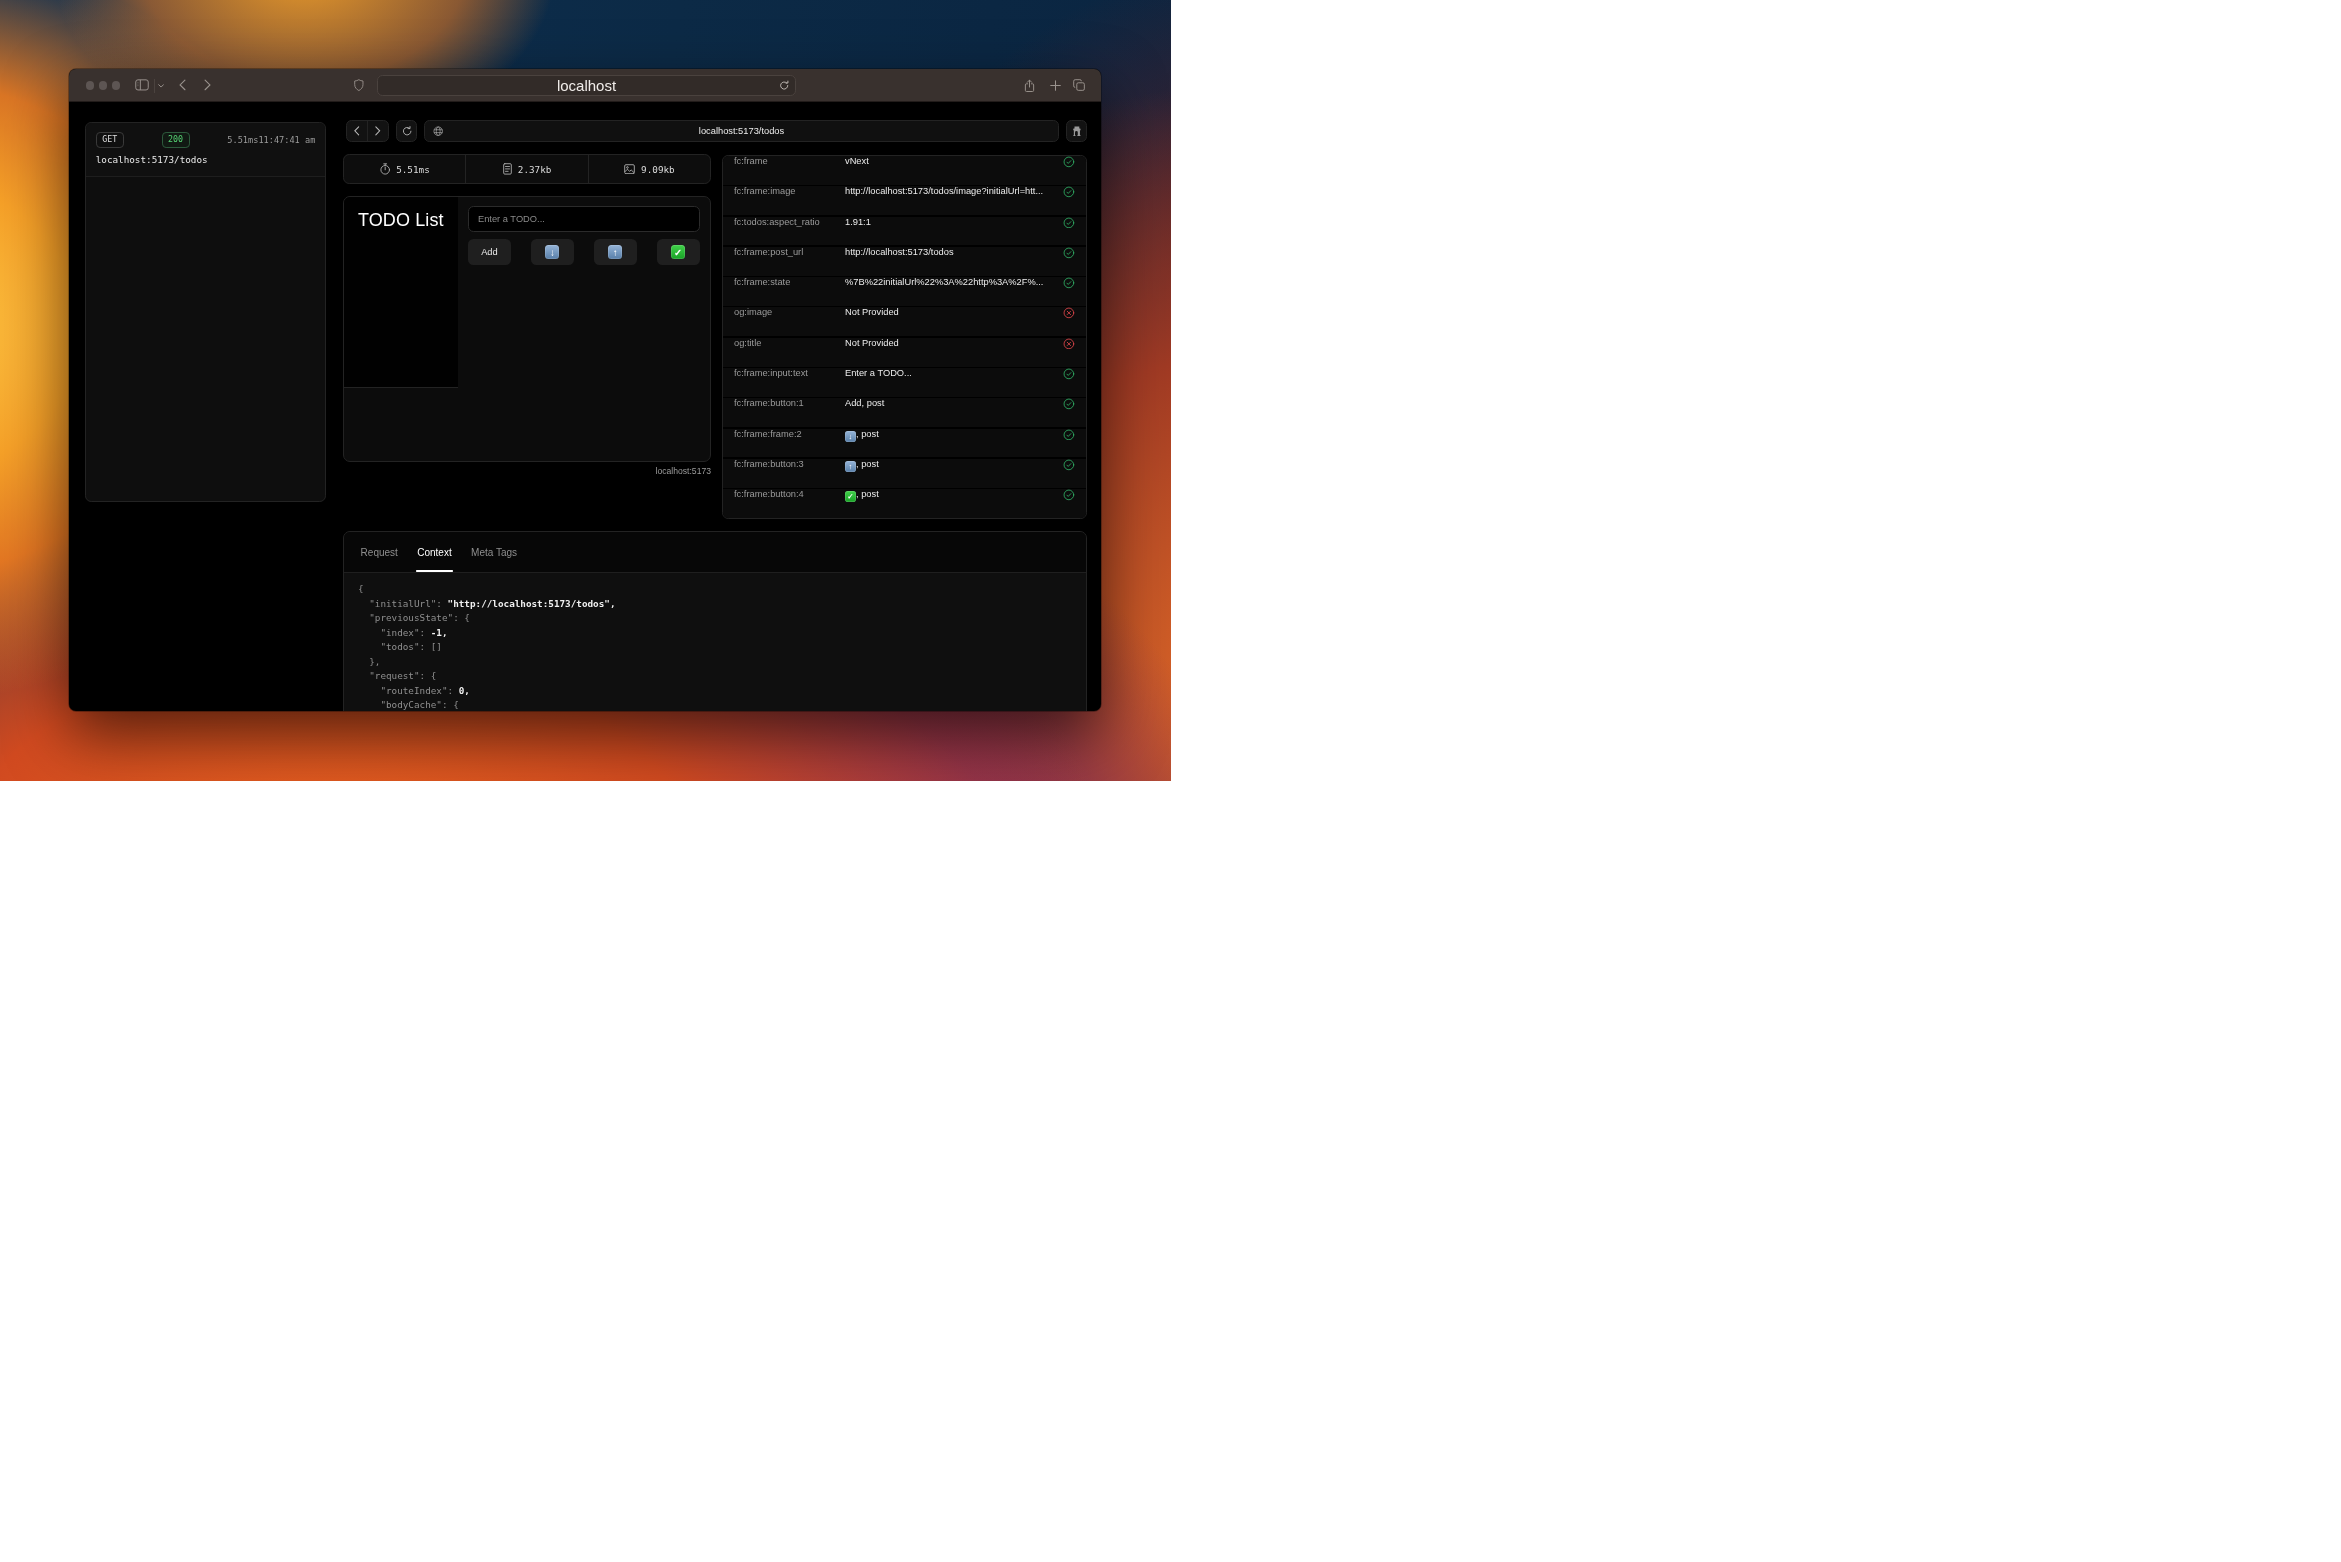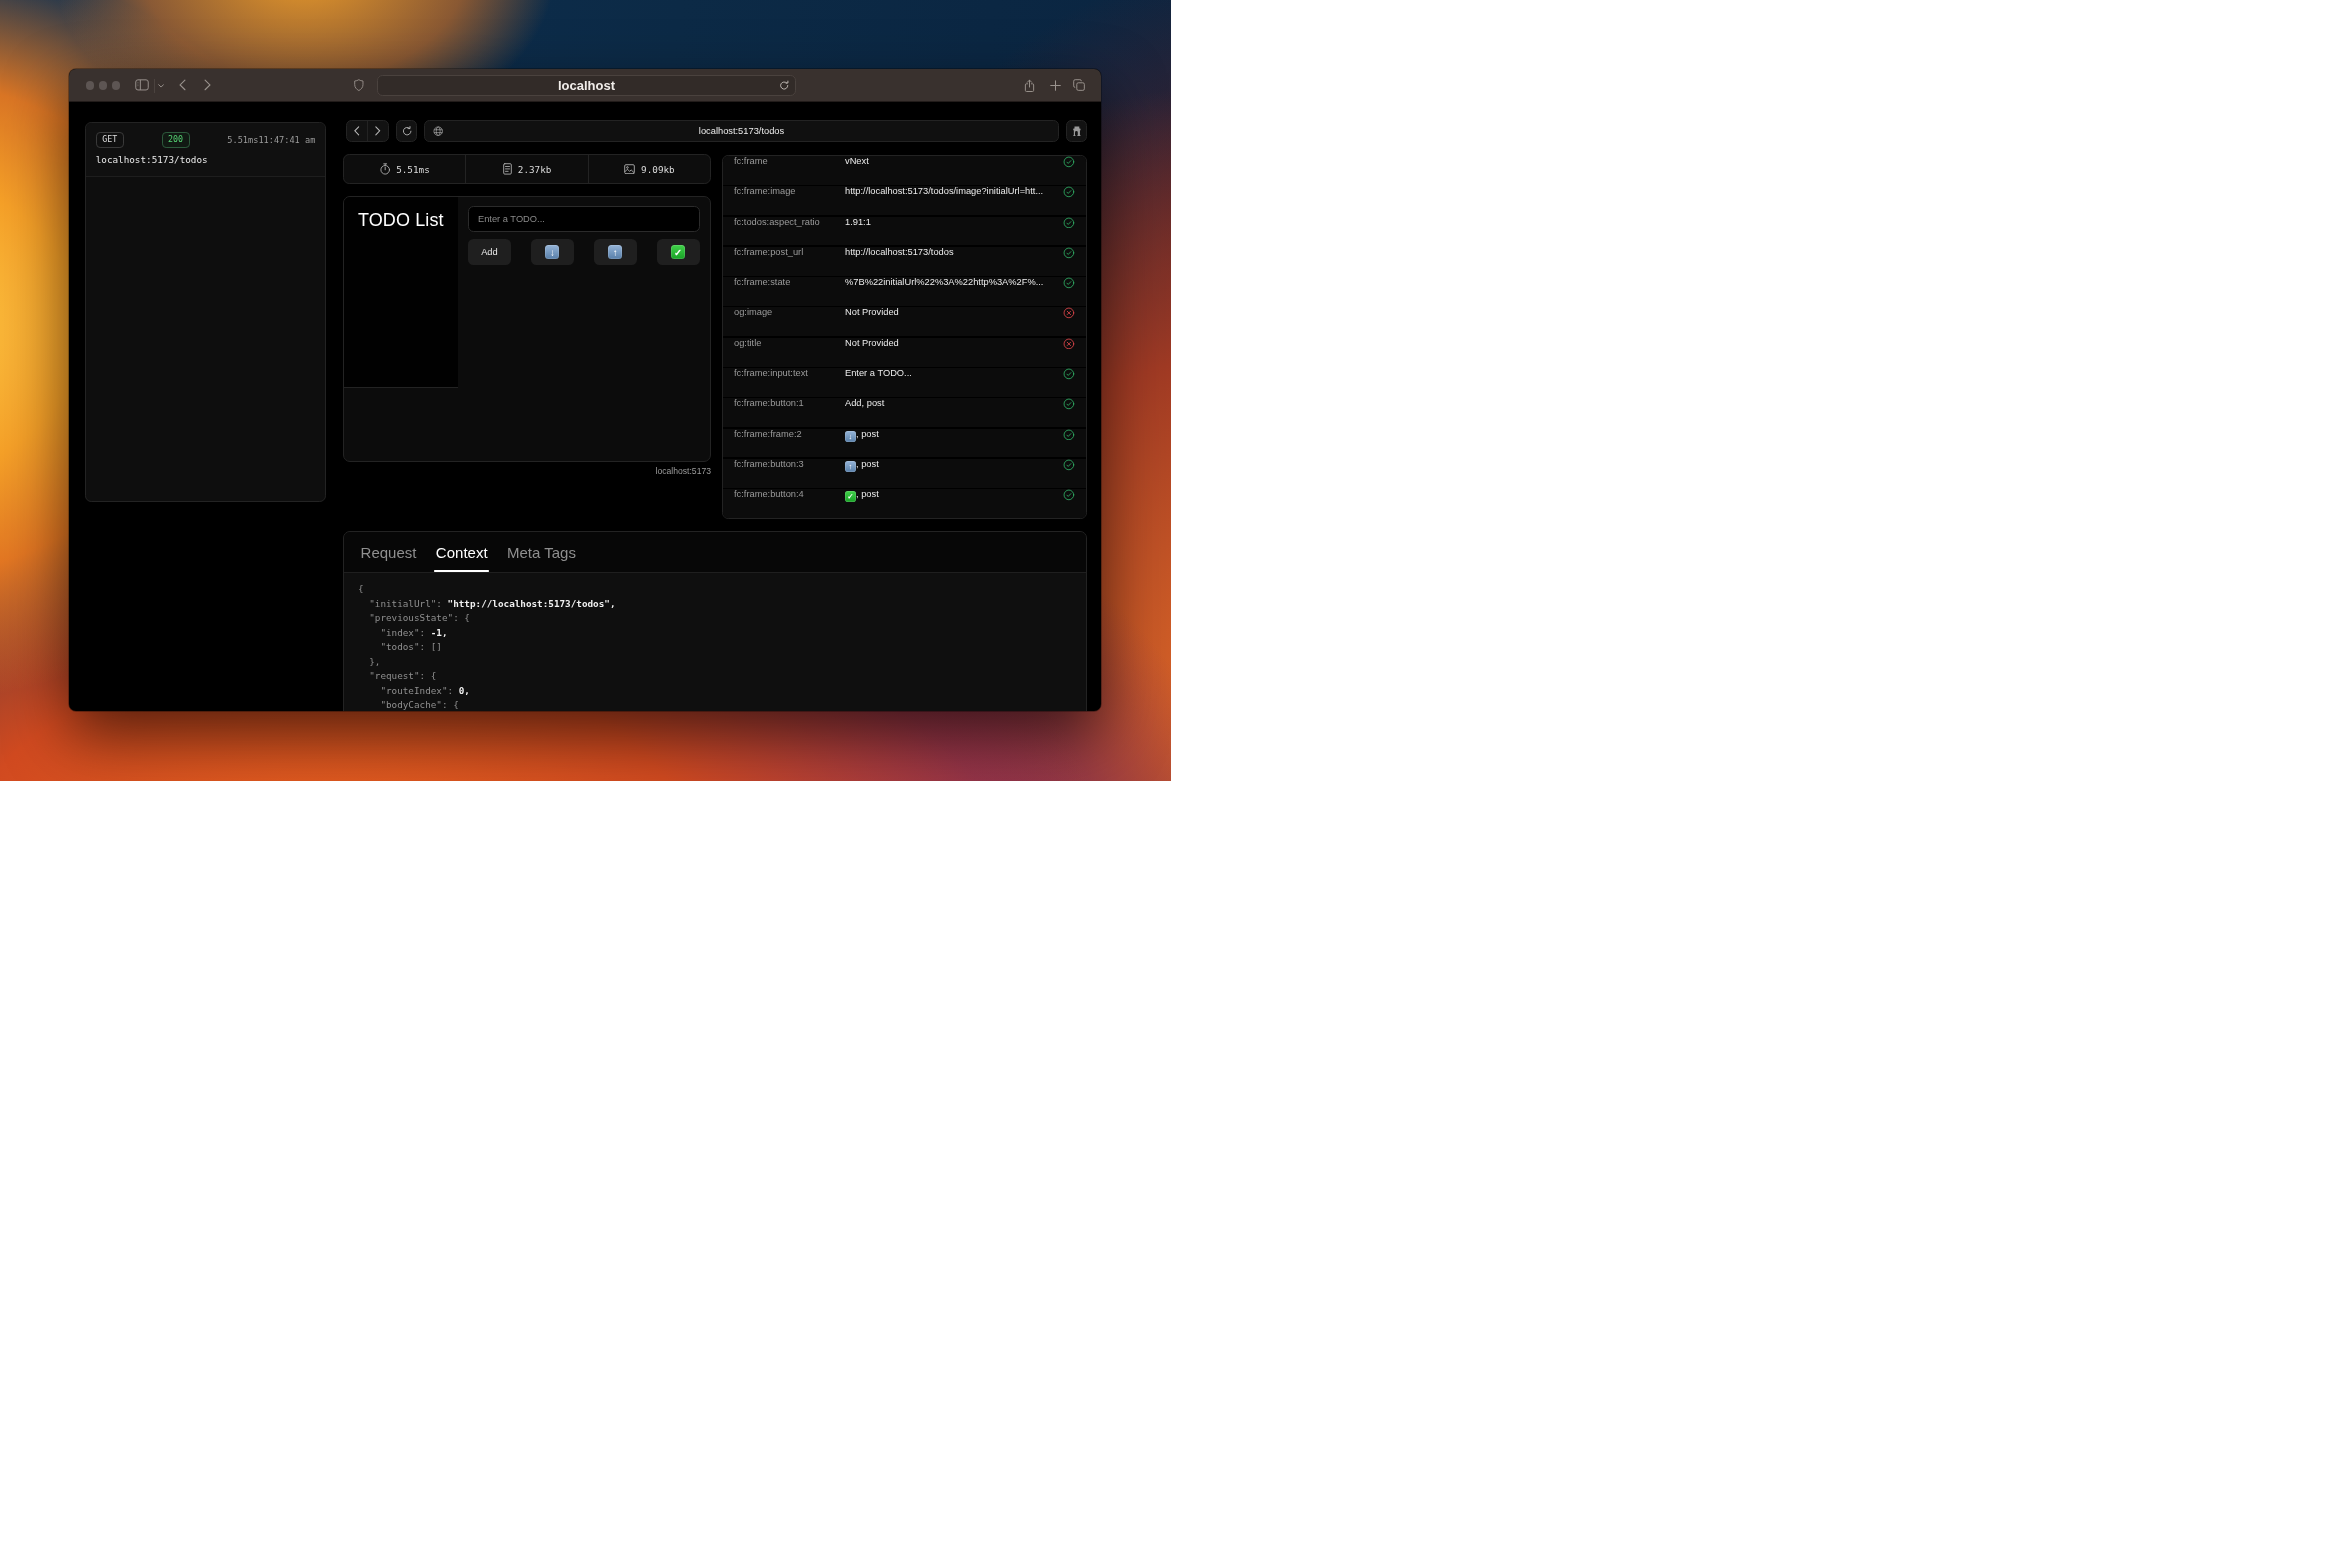--- a/index.html
+++ b/index.html
@@ -15,21 +15,21 @@
       radial-gradient(588px 449px at 112% 34%, #5c1e24 0%, rgba(70,25,40,0) 70%),
       linear-gradient(100deg, #0d3052 0%, #0c2a46 52%, #0a2440 100%);}
   .window{position:absolute;left:69px;top:69px;width:1032px;height:642px;border-radius:7px;background:#000;overflow:hidden;box-shadow:0 24px 62px rgba(0,0,0,.6),0 0 0 0.7px rgba(0,0,0,.4);}
   
   .toolbar{position:absolute;left:0;top:0;right:0;height:33px;background:#39312e;border-bottom:0.7px solid #221c1a;}
   .tl{position:absolute;top:12.4px;width:8.3px;height:8.3px;border-radius:50%;background:#5d5553;}
   .tbicon{position:absolute;color:#9a938e;display:flex;align-items:center;justify-content:center;}
   .tbicon svg{display:block;}
   .tb-sep{position:absolute;left:85px;top:9.7px;width:0.7px;height:14px;background:#4b433f;}
   .url-field{position:absolute;left:308px;top:6.2px;width:419px;height:21px;background:#322b28;border:0.7px solid #4a423e;border-radius:5.5px;display:flex;align-items:center;justify-content:center;}
-  .url-text{font-size:13px;color:#f1edea;font-weight:bold;}
+  .url-text{font-size:15px;color:#f1edea;}
   .reload-btn{position:absolute;right:5.5px;top:4.1px;color:#c8c1bc;}
   
   .left-panel{position:absolute;left:16px;top:53px;width:241px;height:380px;border:0.7px solid #232323;border-radius:6.2px;background:#0e0e0e;overflow:hidden;}
   .request-entry{padding:9px 9.7px 0 9.7px;height:54px;border-bottom:0.7px solid #1e1e1e;background:#101010;cursor:default;}
   .req-line1{display:flex;align-items:center;gap:6.2px;justify-content:space-between;}
   .badge{font-family:"DejaVu Sans Mono",monospace;font-size:8.3px;padding:1.4px 5.5px;border-radius:4.1px;line-height:11px;}
   .badge.method{border:0.7px solid #3a3a3a;color:#dedede;}
   .badge.status{border:0.7px solid #2d5a3c;background:rgba(46,160,67,.07);color:#56d374;}
   .req-meta{font-family:"DejaVu Sans Mono",monospace;font-size:8.6px;color:#9b9b9b;}
   .req-meta-wrap{display:flex;}
@@ -62,21 +62,21 @@
   .meta-table{position:absolute;left:653px;top:86px;width:365px;height:364px;border:0.7px solid #232323;border-radius:6.2px;background:#000;overflow:hidden;display:flex;flex-direction:column;gap:1.4px;}
   .trow{flex:1;background:#0c0c0c;display:flex;padding:0 11px;min-height:0;}
   .tkey{width:111px;flex:none;color:#9b9b9b;font-size:9.3px;}
   .tval{flex:1;color:#ececec;font-size:9.3px;white-space:nowrap;overflow:hidden;}
   .tstatus{flex:none;margin-left:7px;display:flex;}
   .tstatus.valid{color:#32b568;}
   .tstatus.invalid{color:#e5484d;}
   
   .bottom-panel{position:absolute;left:274px;top:462px;width:744px;height:290px;border:0.7px solid #232323;border-radius:7px;background:#0f0f0f;overflow:hidden;}
   .tabs-header{height:41px;background:#070707;border-bottom:0.7px solid #1f1f1f;display:flex;align-items:stretch;padding:0 16.6px;gap:19.4px;}
-  .tab{display:flex;align-items:center;font-size:15px;color:#8f8f8f;position:relative;cursor:pointer;}
+  .tab{display:flex;align-items:center;font-size:10px;color:#8f8f8f;position:relative;cursor:pointer;}
   .tab.active{color:#fff;}
   .tab.active::after{content:"";position:absolute;left:-1.4px;right:-1.4px;bottom:0;height:2.1px;background:#fff;border-radius:0.7px;}
   .json-area{padding:9px 14px;font-family:"DejaVu Sans Mono",monospace;font-size:9.3px;line-height:14.5px;white-space:pre;color:#8f8f8f;}
   .jseg.dim{color:#8f8f8f;}
   .jseg.lit{color:#f0f0f0;font-weight:bold;}
   
   .ebadge{display:inline-flex;width:11px;height:11px;border-radius:2.8px;align-items:center;justify-content:center;color:#fff;font-weight:bold;font-size:7.6px;vertical-align:-2.1px;box-shadow:inset 0 0 0 0.7px rgba(255,255,255,.18);}
   .ebadge.down,.ebadge.up{background:linear-gradient(180deg,#96b5d8 0%,#587fa9 100%);}
   .ebadge.check{background:linear-gradient(180deg,#42d24b 0%,#18a226 100%);}
   .ebadge.lg{width:14px;height:14px;font-size:9.7px;border-radius:3.5px;}

